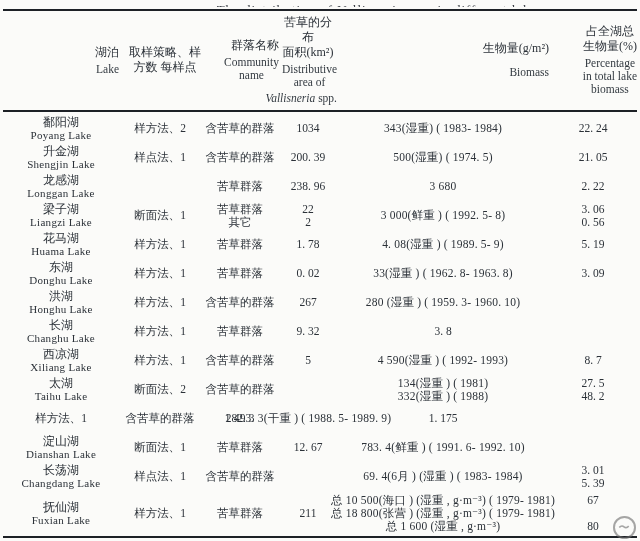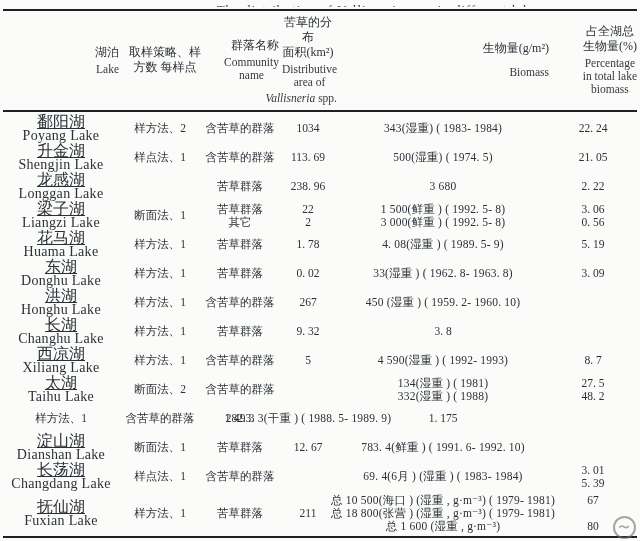--- a/index.html
+++ b/index.html
@@ -48,22 +48,22 @@
   .italic{font-style:italic;}
 
   .tbody{padding:2px 0 1px 0;}
   .row{min-height:29px;}
   .row.tall{min-height:44px;}
   .cell{
     display:flex;flex-direction:column;align-items:center;justify-content:center;
     text-align:center;font-size:11.5px;line-height:13px;
   }
   .cell .line{min-height:13px;white-space:nowrap;}
-  .lake-cn{font-size:16px;line-height:14px;text-decoration:underline;}
-  .lake-en{font-size:14px;line-height:13px;letter-spacing:0.3px;}
+  .lake-cn{font-size:12px;line-height:14px;}
+  .lake-en{font-size:11px;line-height:13px;letter-spacing:0.3px;}
   .c-biomass .line{letter-spacing:0.2px;}
 
   
   .watermark{
     position:absolute;right:4px;bottom:2px;
     display:flex;align-items:center;gap:3px;
     color:rgba(112,112,112,0.62);
     font-family:"Liberation Sans","DejaVu Sans",sans-serif;
     font-weight:700;font-size:20px;letter-spacing:1px;
     pointer-events:none;
@@ -147,21 +147,21 @@
       <div class="line lake-cn">升金湖</div>
       <div class="line lake-en">Shengjin Lake</div>
     </div>
     <div class="cell c-sampling">
             <div class="line">样点法、1</div>
           </div>
     <div class="cell c-community">
             <div class="line">含苦草的群落</div>
           </div>
     <div class="cell c-area">
-            <div class="line">113. 69</div>
+            <div class="line">200. 39</div>
           </div>
     <div class="cell c-biomass">
             <div class="line">500(湿重) ( 1974. 5)</div>
           </div>
     <div class="cell c-percent">
             <div class="line">21. 05</div>
           </div>
   </div>
         <div class="grid-row row">
     <div class="cell c-lake">
@@ -192,21 +192,20 @@
           </div>
     <div class="cell c-community">
             <div class="line">苦草群落</div>
             <div class="line">其它</div>
           </div>
     <div class="cell c-area">
             <div class="line">22</div>
             <div class="line">2</div>
           </div>
     <div class="cell c-biomass">
-            <div class="line">1 500(鲜重 ) ( 1992. 5- 8)</div>
             <div class="line">3 000(鲜重 ) ( 1992. 5- 8)</div>
           </div>
     <div class="cell c-percent">
             <div class="line">3. 06</div>
             <div class="line">0. 56</div>
           </div>
   </div>
         <div class="grid-row row">
     <div class="cell c-lake">
       <div class="line lake-cn">花马湖</div>
@@ -257,21 +256,21 @@
     <div class="cell c-sampling">
             <div class="line">样方法、1</div>
           </div>
     <div class="cell c-community">
             <div class="line">含苦草的群落</div>
           </div>
     <div class="cell c-area">
             <div class="line">267</div>
           </div>
     <div class="cell c-biomass">
-            <div class="line">450 (湿重 ) ( 1959. 2- 1960. 10)</div>
+            <div class="line">280 (湿重 ) ( 1959. 3- 1960. 10)</div>
           </div>
     <div class="cell c-percent"></div>
   </div>
         <div class="grid-row row">
     <div class="cell c-lake">
       <div class="line lake-cn">长湖</div>
       <div class="line lake-en">Changhu Lake</div>
     </div>
     <div class="cell c-sampling">
             <div class="line">样方法、1</div>

